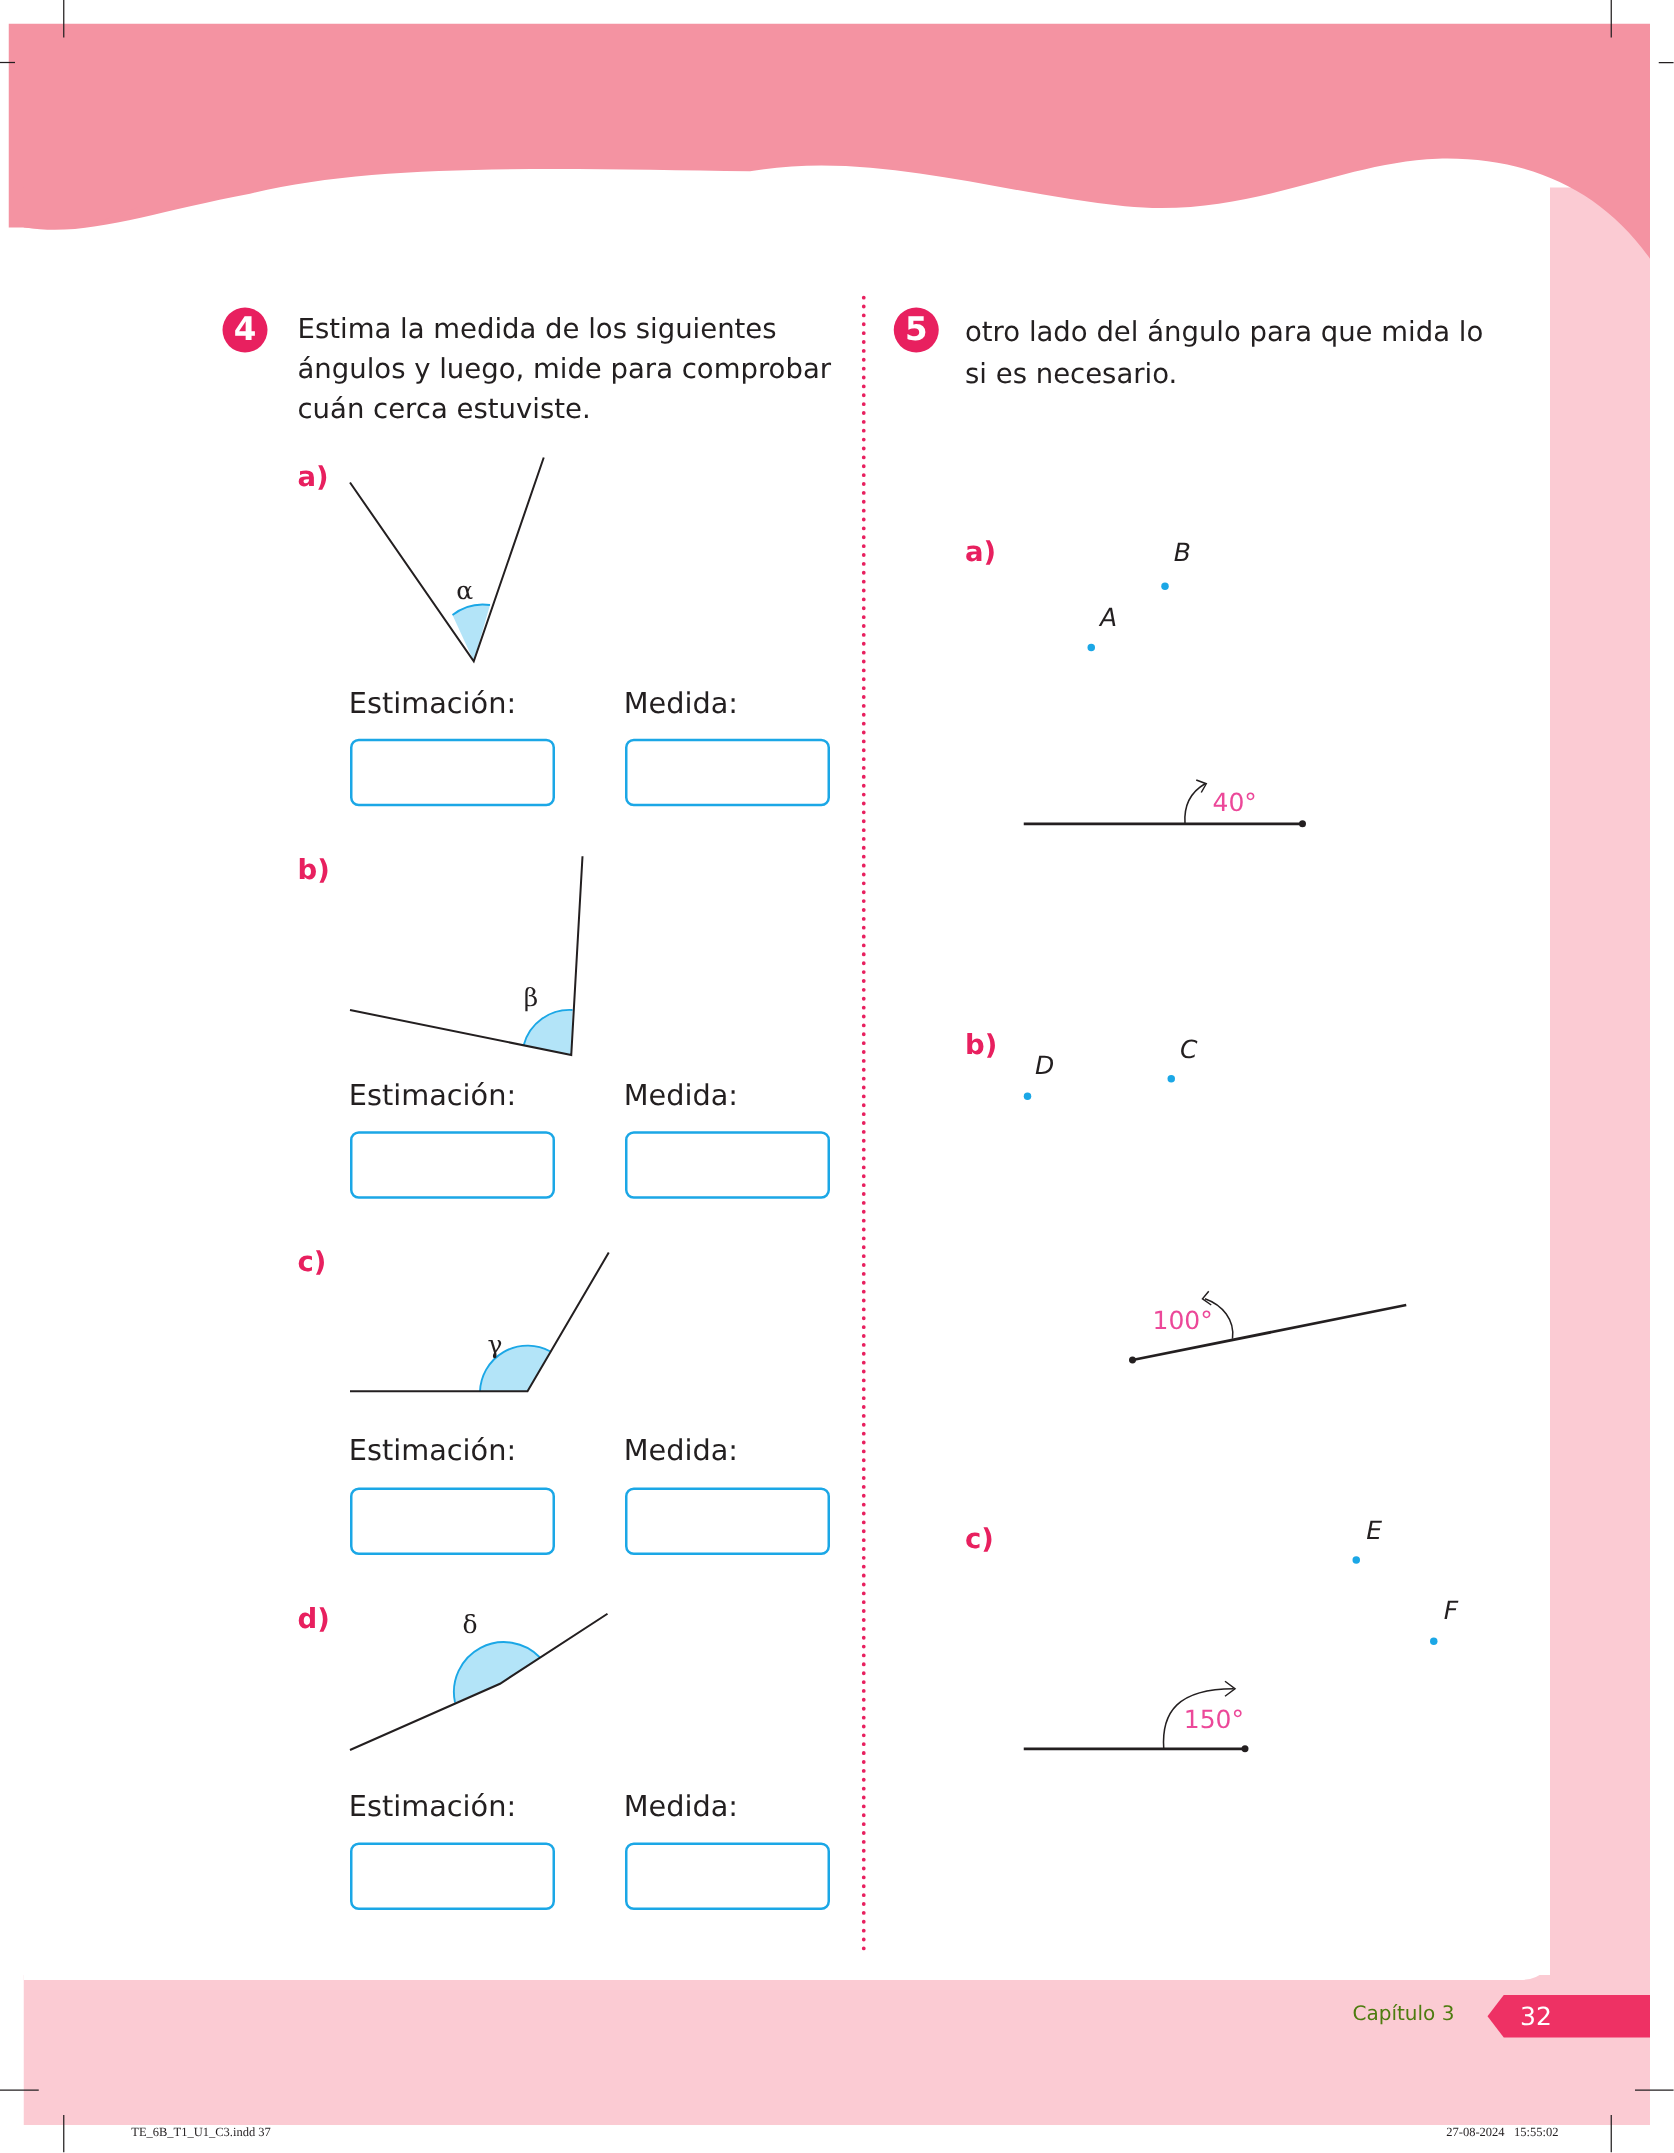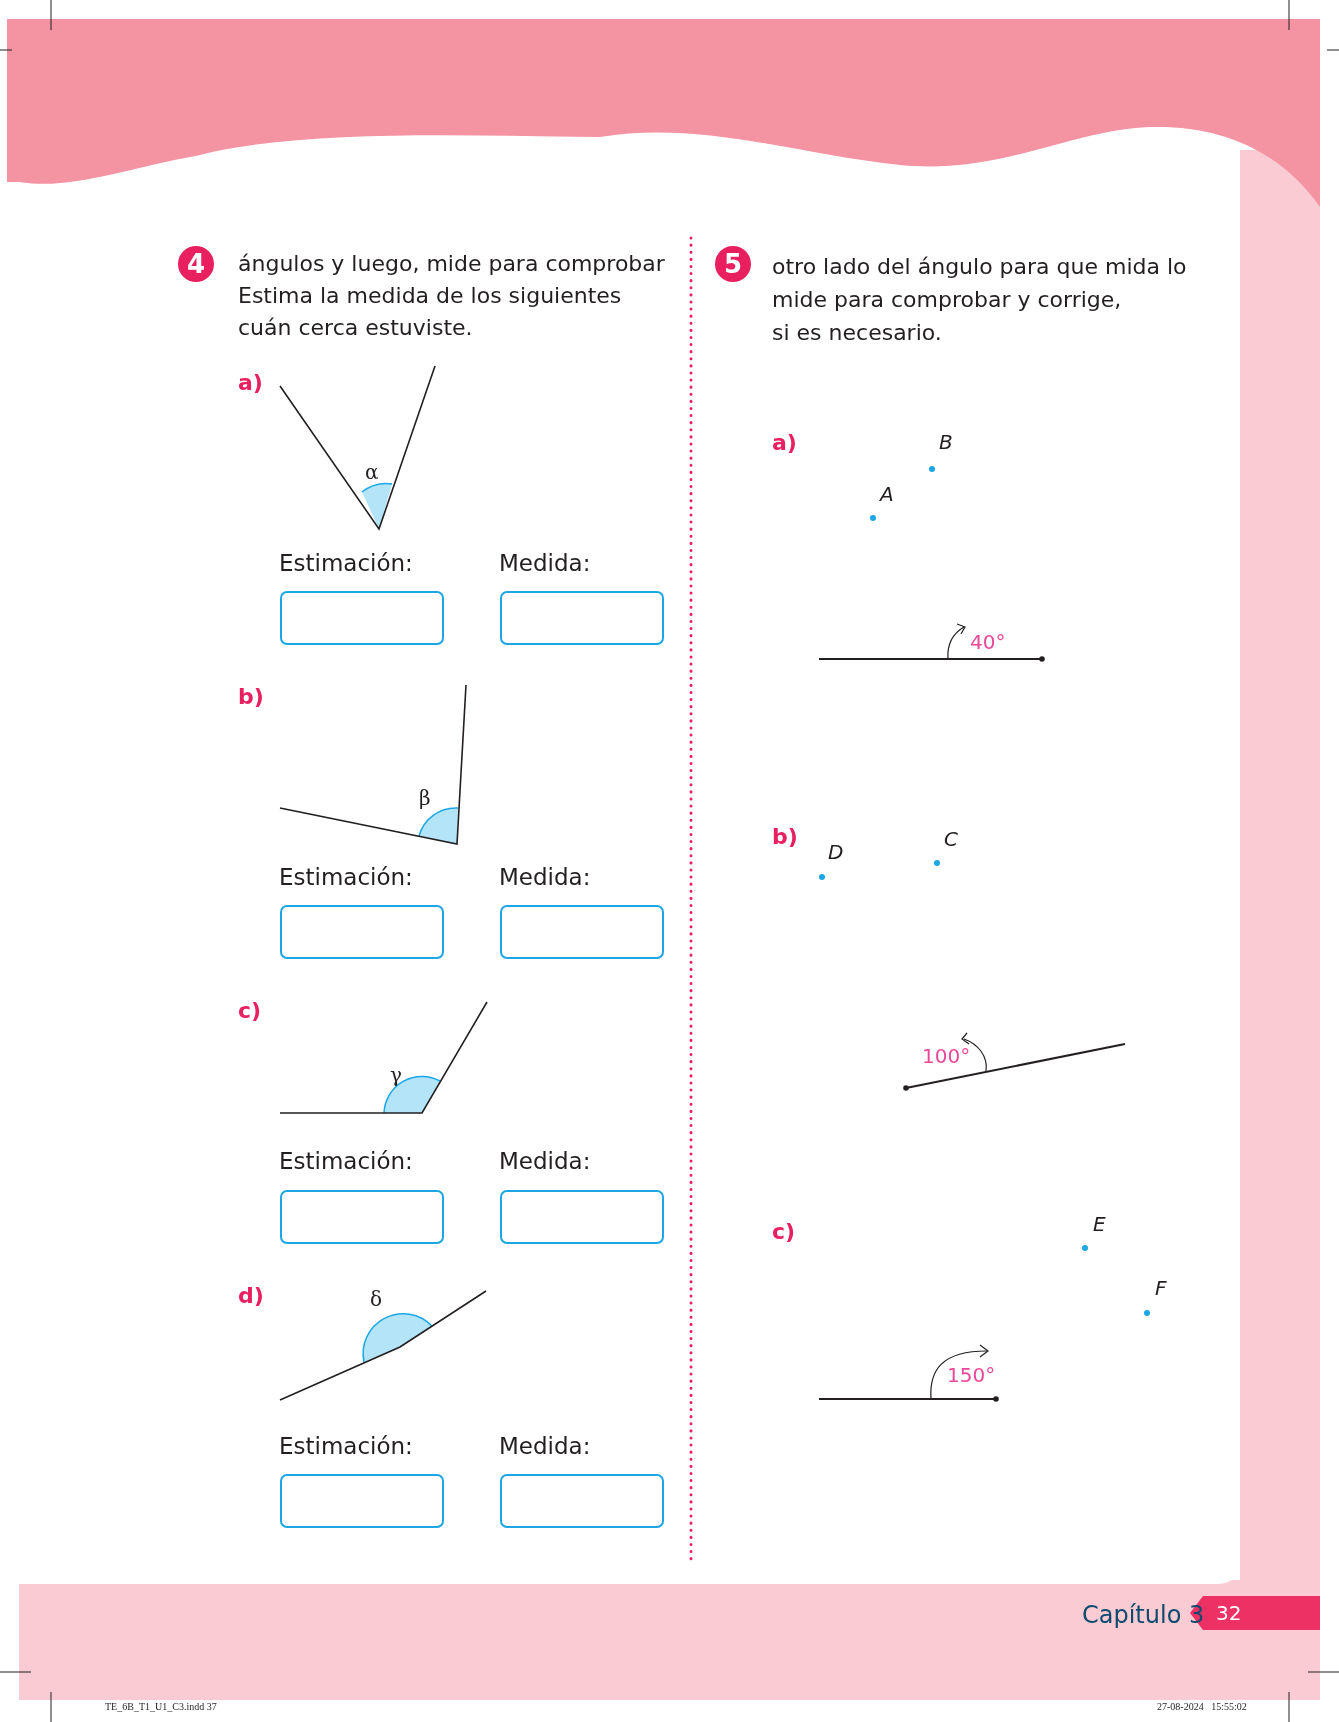--- a/index.html
+++ b/index.html
@@ -6,21 +6,21 @@
   body{width:1339px;height:1722px;position:relative;overflow:hidden;font-family:"DejaVu Sans","Liberation Sans",sans-serif;color:#231f20;}
   #bg{position:absolute;left:0;top:0;width:1339px;height:1722px;}
   .num-badge{position:absolute;width:36px;height:36px;border-radius:50%;background:#e8205f;color:#fff;font-weight:bold;font-size:26px;line-height:36px;text-align:center;}
   .instr{position:absolute;font-size:22px;line-height:32px;color:#231f20;}
   .item-label{position:absolute;font-weight:bold;color:#e8205f;font-size:22px;}
   .field-label{position:absolute;font-size:23px;color:#231f20;}
   .answer-box{position:absolute;width:164px;height:54px;border:2.5px solid #1ba7e6;border-radius:7px;box-sizing:border-box;background:#fff;}
   .greek{position:absolute;font-family:"DejaVu Serif",serif;font-size:20px;color:#231f20;}
   .pt-label{position:absolute;font-style:italic;font-size:20px;color:#231f20;}
   .deg{position:absolute;font-size:20px;color:#ec4899;}
-  .footer-chap{position:absolute;font-size:24px;color:#0c4a6e;}
+  .footer-chap{position:absolute;font-size:16px;color:#4d7c0f;}
   .footer-page{position:absolute;font-size:20px;color:#fff;}
   .slug{position:absolute;font-family:"Liberation Serif",serif;font-size:10px;color:#231f20;}
 </style>
 </head>
 <body>
 
 <svg id="bg" viewBox="0 0 1339 1722" xmlns="http://www.w3.org/2000/svg">
 
   <rect x="1240" y="150" width="80" height="1430" fill="#fbcbd3"></rect>
 
@@ -93,22 +93,22 @@
     <path d="M980 1345 L988 1351 L980 1357" fill="none" stroke="#231f20" stroke-width="1.2"></path>
     <circle cx="1085" cy="1248" r="3" fill="#1ba7e6"></circle>
     <circle cx="1147" cy="1313" r="3" fill="#1ba7e6"></circle>
   </g>
 
   <path d="M1203 1596 L1320 1596 L1320 1630 L1203 1630 L1190 1613 Z" fill="#ee3164"></path>
 </svg>
 
 <div class="num-badge" style="left:178px;top:246px;">4</div>
 <div class="instr" style="left:238px;top:248px;">
+  <div>Estima la medida de los siguientes</div>
   <div>ángulos y luego, mide para comprobar</div>
-  <div>Estima la medida de los siguientes</div>
   <div>cuán cerca estuviste.</div>
 </div>
 
 <div class="item-label" style="left:238px;top:370px;">a)</div>
 <div class="greek" style="left:365px;top:460px;">α</div>
 <div class="field-label" style="left:279px;top:550px;">Estimación:</div>
 <div class="field-label" style="left:499px;top:550px;">Medida:</div>
 <div class="answer-box" style="left:280px;top:591px;"></div>
 <div class="answer-box" style="left:500px;top:591px;"></div>
 
@@ -129,21 +129,20 @@
 <div class="item-label" style="left:238px;top:1283px;">d)</div>
 <div class="greek" style="left:370px;top:1287px;">δ</div>
 <div class="field-label" style="left:279px;top:1433px;">Estimación:</div>
 <div class="field-label" style="left:499px;top:1433px;">Medida:</div>
 <div class="answer-box" style="left:280px;top:1474px;"></div>
 <div class="answer-box" style="left:500px;top:1474px;"></div>
 
 <div class="num-badge" style="left:715px;top:246px;">5</div>
 <div class="instr" style="left:772px;top:250px;line-height:33px;">
   <div>otro lado del ángulo para que mida lo</div>
-  <div>mide para comprobar y corrige,</div>
   <div>si es necesario.</div>
 </div>
 
 <div class="item-label" style="left:772px;top:430px;">a)</div>
 <div class="pt-label" style="left:880px;top:482px;">A</div>
 <div class="pt-label" style="left:939px;top:430px;">B</div>
 <div class="deg" style="left:970px;top:630px;">40°</div>
 
 <div class="item-label" style="left:772px;top:824px;">b)</div>
 <div class="pt-label" style="left:828px;top:840px;">D</div>

